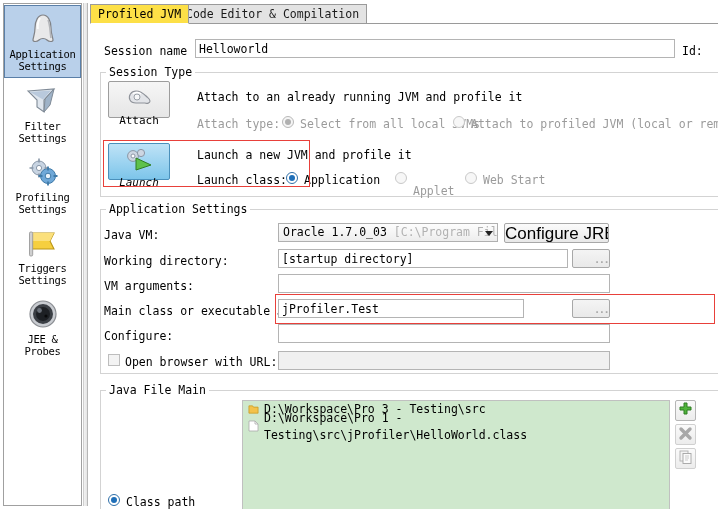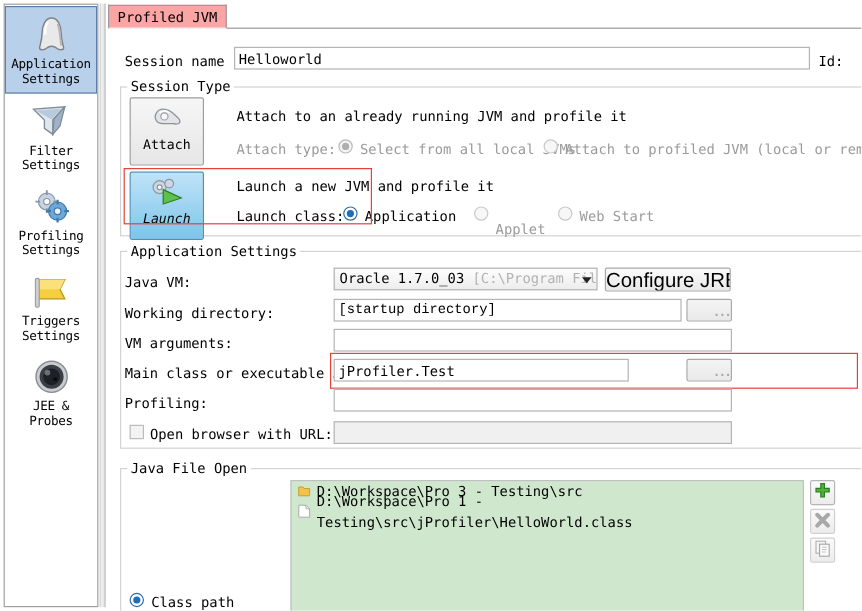--- a/index.html
+++ b/index.html
@@ -47,21 +47,21 @@
   }
 
   
   #tabstrip { position:absolute; left:0; top:2px; height:20px; width:640px; }
   .tab {
     position:absolute; top:0; height:20px; line-height:19px;
     padding:0 7px; font-size:11.5px;
     border:1px solid #9a9a9a; border-bottom:none;
     font-family:"DejaVu Sans Mono","Liberation Mono",monospace;
   }
-  .tab.active { background:#fca5a5; z-index:3; border-bottom:1px solid #fff; }
+  .tab.active { background:#fde047; z-index:3; border-bottom:1px solid #fff; }
   .tab.inactive { background:#e3e3e3; color:#1a1a1a; }
   #tabline { position:absolute; left:0; top:21px; width:640px; height:1px; background:#9a9a9a; }
 
   
   .lbl {
     position:absolute; font-size:11.5px; white-space:nowrap;
     font-family:"DejaVu Sans Mono","Liberation Mono",monospace; color:#000;
   }
   .lbl.dim { color:#9b9b9b; }
   .tf {
@@ -75,21 +75,21 @@
 
   
   .grp { position:absolute; border:1px solid #d3d3d3; }
   .grp-title {
     position:absolute; background:#fff; padding:0 3px; font-size:11.5px;
     font-family:"DejaVu Sans Mono","Liberation Mono",monospace;
   }
 
   
   .bigbtn {
-    position:absolute; width:62px; height:57px;
+    position:absolute; width:62px; height:37px;
     border:1px solid #9d9d9d; border-radius:2px;
     display:flex; flex-direction:column; align-items:center; justify-content:flex-start;
     padding-top:3px;
   }
   .bigbtn.attach { background:linear-gradient(to bottom,#f6f6f6,#e6e6e6); }
   .bigbtn.launch { background:linear-gradient(to bottom,#bfe3f7,#7dc5ea); border-color:#4a90bb;font-style:italic; }
   .bigbtn .cap { font-size:11px; margin-top:2px;
     font-family:"DejaVu Sans Mono","Liberation Mono",monospace; }
 
   
@@ -232,20 +232,23 @@
   </div>
 
   <div id="splitter"></div>
 
   <div id="content">
 
     <div id="tabstrip">
       <div class="tab active" style="left:0;">
         <span>Profiled JVM</span>
       </div>
+      <div class="tab inactive" style="left:88px;">
+        <span>Code Editor &amp; Compilation</span>
+      </div>
     </div>
     <div id="tabline"></div>
 
     <div class="lbl" style="left:14px; top:42px;">Session name :</div>
     <div class="tf" style="left:105px; top:37px; width:480px; height:19px; line-height:18px;">Helloworld</div>
     <div class="lbl" style="left:592px; top:42px;">Id:</div>
 
     <div class="grp" style="left:10px; top:70px; width:640px; height:125px;"></div>
     <div class="grp-title" style="left:16px; top:63px;">Session Type</div>
 
@@ -294,40 +297,40 @@
     <div class="grp-title" style="left:16px; top:200px;">Application Settings</div>
 
     <div class="lbl" style="left:14px; top:226px;">Java VM:</div>
     <div class="combo" style="left:188px; top:221px; width:220px; height:19px;">
       <span>Oracle 1.7.0_03 </span><span class="path">[C:\Program Files\Java\jdk1.7...</span>
       <span class="combo-arrow"></span>
     </div>
     <div class="pbtn" style="left:414px; top:221px; width:105px; height:20px; line-height:19px;">Configure JREs</div>
 
     <div class="lbl" style="left:14px; top:252px;">Working directory:</div>
-    <div class="tf" style="left:188px; top:247px; width:290px; height:19px; line-height:18px;font-family:Liberation Mono, monospace;">[startup directory]</div>
+    <div class="tf" style="left:188px; top:247px; width:290px; height:19px; line-height:18px;">[startup directory]</div>
     <div class="pbtn dim" style="left:482px; top:247px; width:38px; height:19px; line-height:16px;">...</div>
 
     <div class="lbl" style="left:14px; top:277px;">VM arguments:</div>
     <div class="tf" style="left:188px; top:272px; width:332px; height:19px; line-height:18px;"></div>
 
     <div class="lbl" style="left:14px; top:302px;">Main class or executable JAR:</div>
     <div class="tf" style="left:188px; top:297px; width:246px; height:19px; line-height:18px;">jProfiler.Test</div>
     <div class="pbtn dim" style="left:482px; top:297px; width:38px; height:19px; line-height:16px;">...</div>
     <div class="redbox" style="left:185px; top:292px; width:440px; height:30px;"></div>
 
-    <div class="lbl" style="left:14px; top:327px;">Profiling:</div>
+    <div class="lbl" style="left:14px; top:327px;">Configure:</div>
     <div class="tf" style="left:188px; top:322px; width:332px; height:19px; line-height:18px;"></div>
 
     <div class="cbx" style="left:18px; top:352px;"></div>
     <div class="lbl" style="left:35px; top:353px;">Open browser with URL:</div>
     <div class="tf grey" style="left:188px; top:349px; width:332px; height:19px; line-height:18px;"></div>
 
     <div class="grp" style="left:10px; top:388px; width:640px; height:120px;"></div>
-    <div class="grp-title" style="left:16px; top:381px;">Java File Open</div>
+    <div class="grp-title" style="left:16px; top:381px;">Java File Main</div>
 
     <div id="fplist" style="left:152px; top:398px; width:428px; height:111px;">
       <div class="fprow">
         <span class="fpicon">
           <svg width="11" height="11" viewBox="0 0 12 12">
               <path d="M1 2h4l1 1.4h5V10H1z" fill="#f3c24b" stroke="#c49a22" stroke-width=".8"></path>
             </svg>
         </span>
         <span class="txt">D:\Workspace\Pro 3 - Testing\src</span>
       </div>

